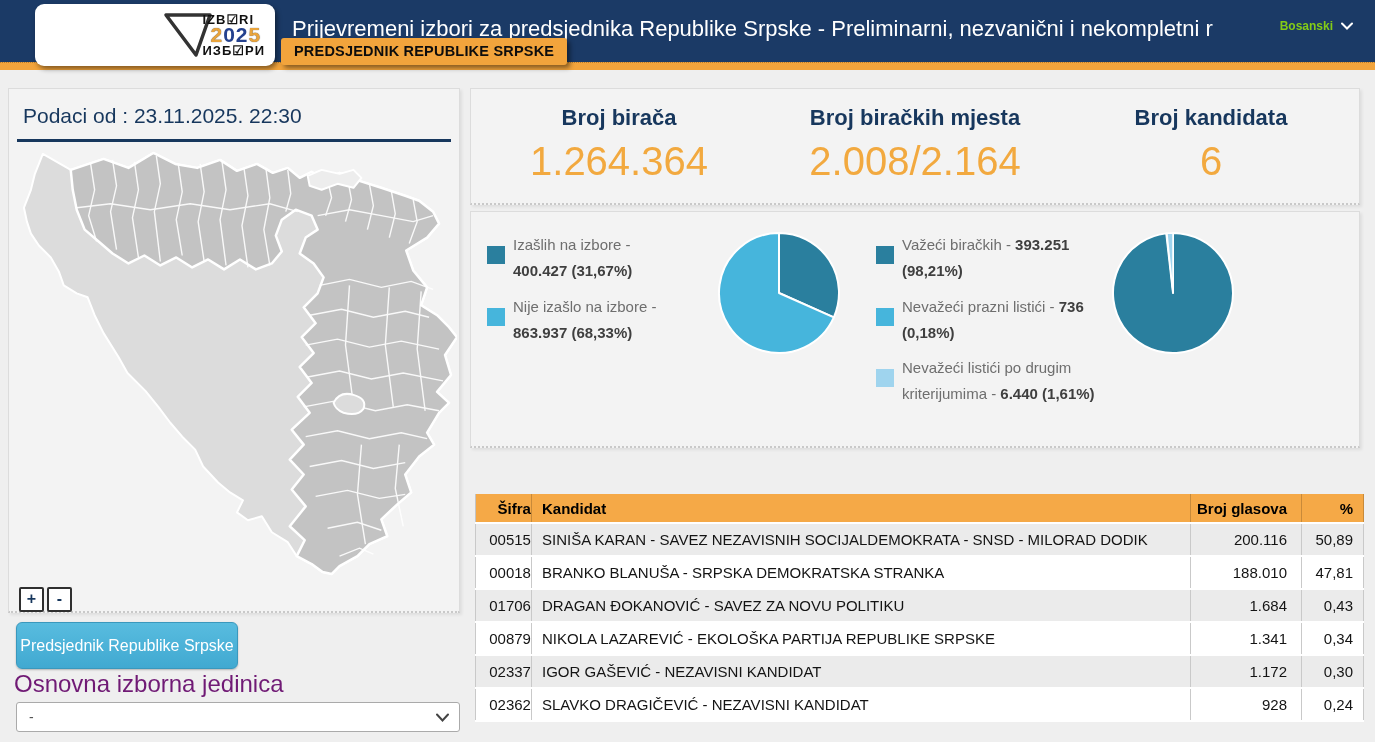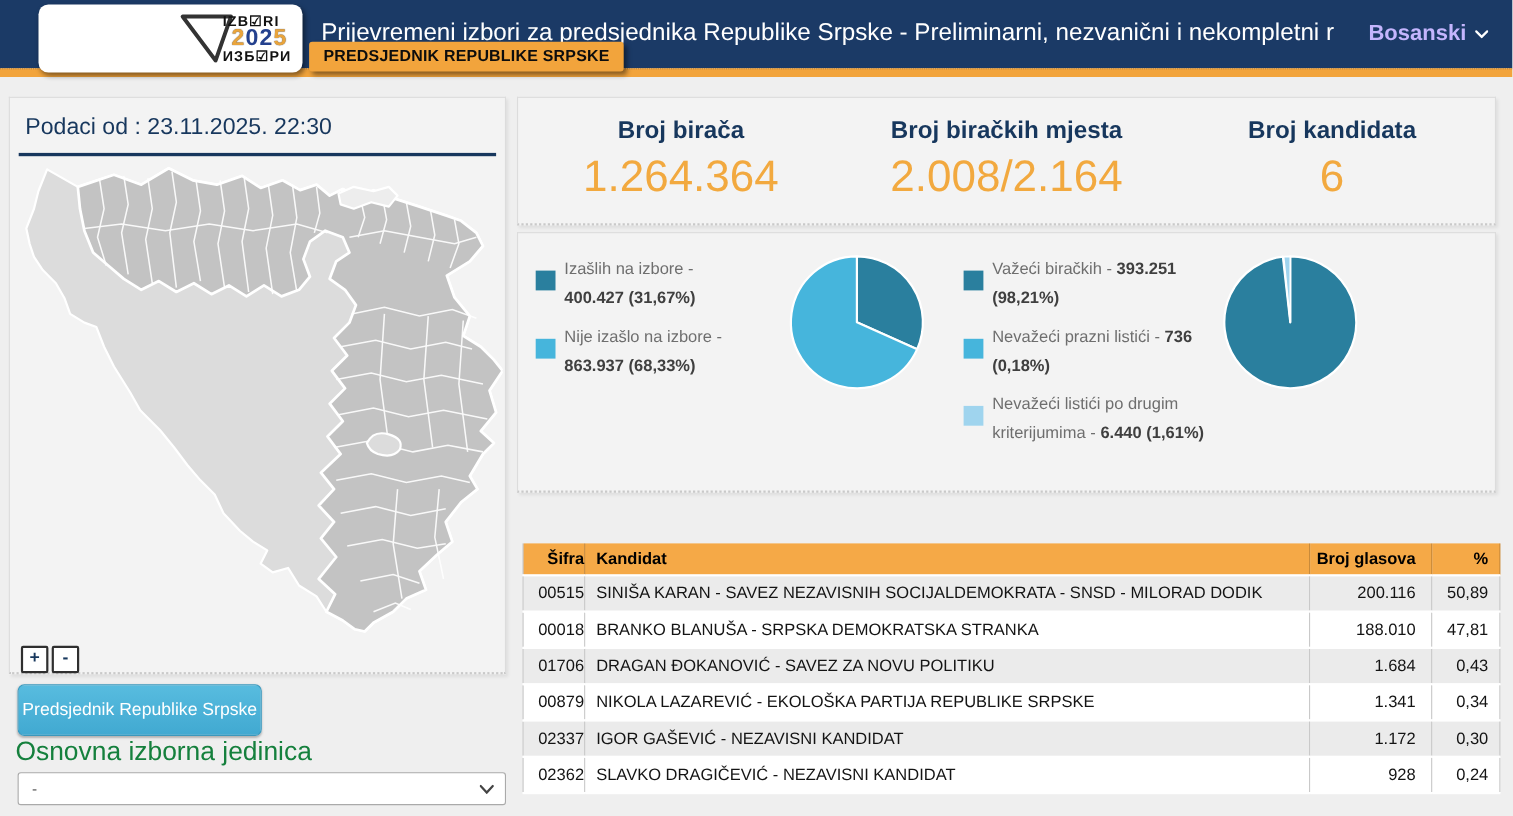--- a/index.html
+++ b/index.html
@@ -12,41 +12,41 @@
   .header-stripe { position:absolute; left:0; top:62px; width:1375px; height:8px; background:#F2A43C; border-top:1px dotted rgba(0,0,0,.25); }
   .logo-box { position:absolute; left:35px; top:4px; width:240px; height:62px; background:#fff; border-radius:9px;
               box-shadow:2px 3px 5px rgba(0,0,0,.45); display:flex; align-items:center; justify-content:flex-end; padding-right:10px; }
   .logo-tri { margin-right:-12px; margin-top:2px; }
   .logo-text { text-align:left; line-height:1; }
   .logo-small { font-size:13px; font-weight:bold; color:#111; letter-spacing:1px; }
   .logo-year { font-size:21px; font-weight:bold; letter-spacing:1px; margin:-2px 0 -1px 8px; }
   .logo-year .d1,.logo-year .d4 { color:#E9A43C; text-shadow:0 0 1px #444; }
   .logo-year .d2,.logo-year .d3 { color:#24418E; }
   .page-title { position:absolute; left:292px; top:16px; right:118px; color:#fff; font-size:22px; white-space:nowrap; overflow:hidden; }
-  .lang { position:absolute; right:22px; top:19px; color:#c4b5fd; font-size:20px; font-weight:bold; display:flex; align-items:center; gap:8px; cursor:pointer; }
+  .lang { position:absolute; right:22px; top:19px; color:#84cc16; font-size:12px; font-weight:bold; display:flex; align-items:center; gap:8px; cursor:pointer; }
   .cat-tab { position:absolute; left:281px; top:38px; background:#F2A43C; color:#0d0d0d; font-size:14.5px; font-weight:bold;
              padding:5px 13px 6px 13px; border-radius:3px; box-shadow:3px 3px 5px rgba(0,0,0,.45); letter-spacing:.2px; }
 
   
   .panel { position:absolute; background:#f3f3f3; border:1px solid #dcdcdc; border-bottom:2px dotted #c9c9c9; box-shadow:2px 2px 3px rgba(0,0,0,.07); }
 
   
   .left-panel { left:8px; top:88px; width:452px; height:525px; }
   .data-ts { color:#17375D; font-size:21px; padding:15px 4px 0 14px; }
   .navy-rule { height:3px; background:#17375D; margin:11px 8px 0 8px; }
   .map-wrap { position:absolute; left:2px; top:56px; width:446px; height:440px; }
   .zoom-btn { position:absolute; width:25px; height:25px; background:#fff; border:2px solid #2f2f2f; border-radius:2px;
               color:#17375D; font-size:16px; font-weight:bold; line-height:20px; text-align:center; cursor:pointer; }
   .zoom-in  { left:10px; top:498px; }
   .zoom-out { left:38px; top:498px; }
 
   .race-btn { position:absolute; left:16px; top:622px; width:222px; height:47px; border:1px solid #3a98bd; border-radius:6px;
               background:linear-gradient(#58bcdf, #41a9d1); color:#fff; font-size:16px; text-align:center; line-height:45px;
               box-shadow:0 1px 2px rgba(0,0,0,.25); cursor:pointer; font-family:"Liberation Sans",sans-serif; }
-  .unit-label { position:absolute; left:14px; top:670px; font-size:24px; color:#15803d; }
+  .unit-label { position:absolute; left:14px; top:670px; font-size:24px; color:#701a75; }
   .unit-select { position:absolute; left:16px; top:702px; width:444px; height:30px; background:#fff; border:1px solid #aaa; border-radius:3px;
                  font-size:14px; color:#555; line-height:28px; padding-left:12px; cursor:pointer; }
   .unit-select .chev { position:absolute; right:10px; top:10px; }
 
   
   .stats-panel { left:470px; top:88px; width:890px; height:117px; display:flex; }
   .stat { flex:1; text-align:center; padding-top:16px; }
   .stat-label { color:#17375D; font-size:22px; font-weight:600; }
   .stat-value { color:#F2A93F; font-size:40px; margin-top:8px; }
 

